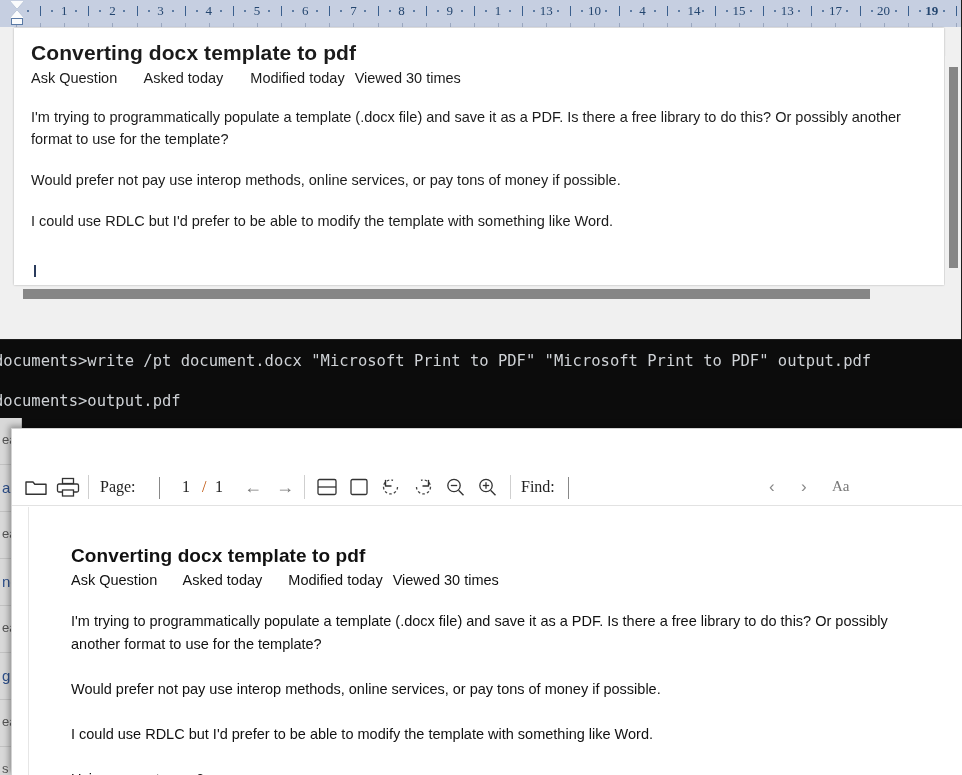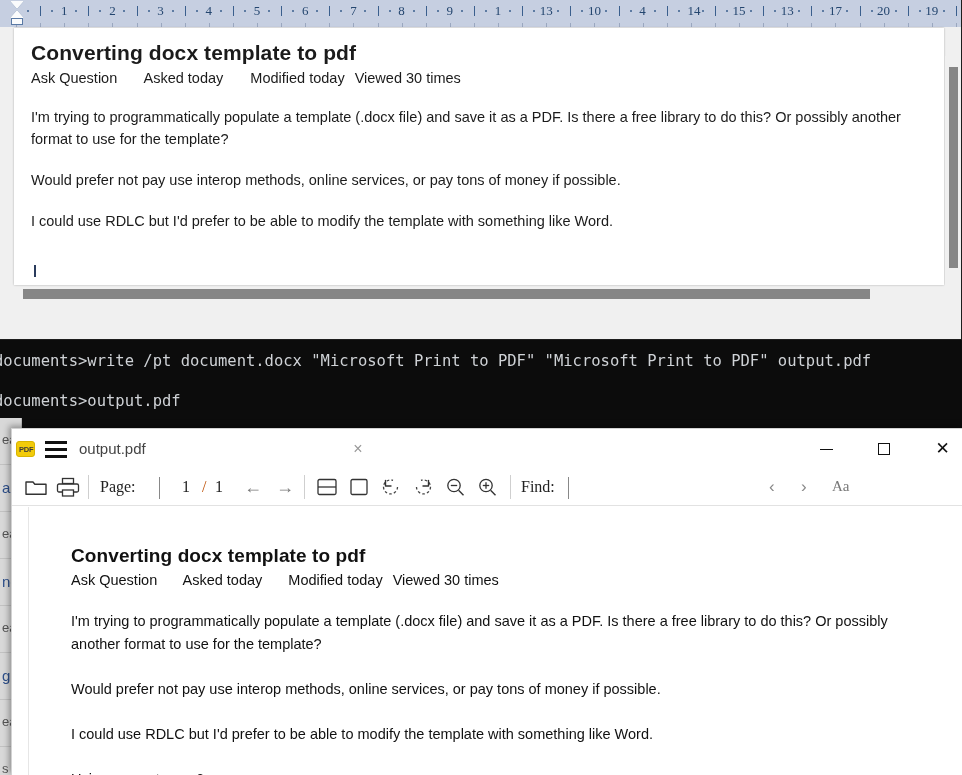--- a/index.html
+++ b/index.html
@@ -314,21 +314,21 @@
           <div class="ruler-num" style="left: 449.8px;">9</div>
           <div class="ruler-num" style="left: 498px;">1</div>
           <div class="ruler-num" style="left: 546.2px;">13</div>
           <div class="ruler-num" style="left: 594.4px;">10</div>
           <div class="ruler-num" style="left: 642.6px;">4</div>
           <div class="ruler-num" style="left: 694px;">14</div>
           <div class="ruler-num" style="left: 739px;">15</div>
           <div class="ruler-num" style="left: 787.2px;">13</div>
           <div class="ruler-num" style="left: 835.4px;">17</div>
           <div class="ruler-num" style="left: 883.6px;">20</div>
-          <div class="ruler-num" style="left: 931.8px;">19</div>
+          <div class="ruler-num" style="left: 931.8px; font-weight: bold;">19</div>
           <div class="ruler-dot" style="left: 27.05px;"></div>
           <div class="ruler-bar" style="left: 40.1px;"></div>
           <div class="ruler-dot" style="left: 51.15px;"></div>
           <div class="ruler-dot" style="left: 75.25px;"></div>
           <div class="ruler-bar" style="left: 88.3px;"></div>
           <div class="ruler-dot" style="left: 99.35px;"></div>
           <div class="ruler-dot" style="left: 123.45px;"></div>
           <div class="ruler-bar" style="left: 136.5px;"></div>
           <div class="ruler-dot" style="left: 147.55px;"></div>
           <div class="ruler-dot" style="left: 171.65px;"></div>
@@ -451,40 +451,20 @@
     </div>
 
     <div class="word-hscroll">
       <div class="word-hthumb"></div>
     </div>
 
   </div>
 
   <div class="pdf-win">
 
-    <div class="pdf-titlebar">
-      <div class="pdf-icon">
-        <span>PDF</span>
-      </div>
-      <div class="hamburger">
-          <i></i>
-          <i></i>
-          <i></i>
-        </div>
-      <div class="pdf-tabname">output.pdf</div>
-      <div class="tab-close">×</div>
-
-      <div class="win-btn win-min">
-        <span class="win-min-glyph"></span>
-      </div>
-      <div class="win-btn win-max">
-        <span class="win-max-glyph"></span>
-      </div>
-      <div class="win-btn win-close">✕</div>
-    </div>
 
     <div class="pdf-toolbar">
 
       <div class="tb" style="left:12px;width:24px">
         <svg width="24" height="22" viewBox="0 0 24 22">
           <path d="M2 6 h7 l1.8 2.2 H22 v10 H2 Z" fill="none" stroke="#333" stroke-width="1.4" stroke-linejoin="round"></path>
         </svg>
       </div>
 
       <div class="tb" style="left:44px;width:24px">

